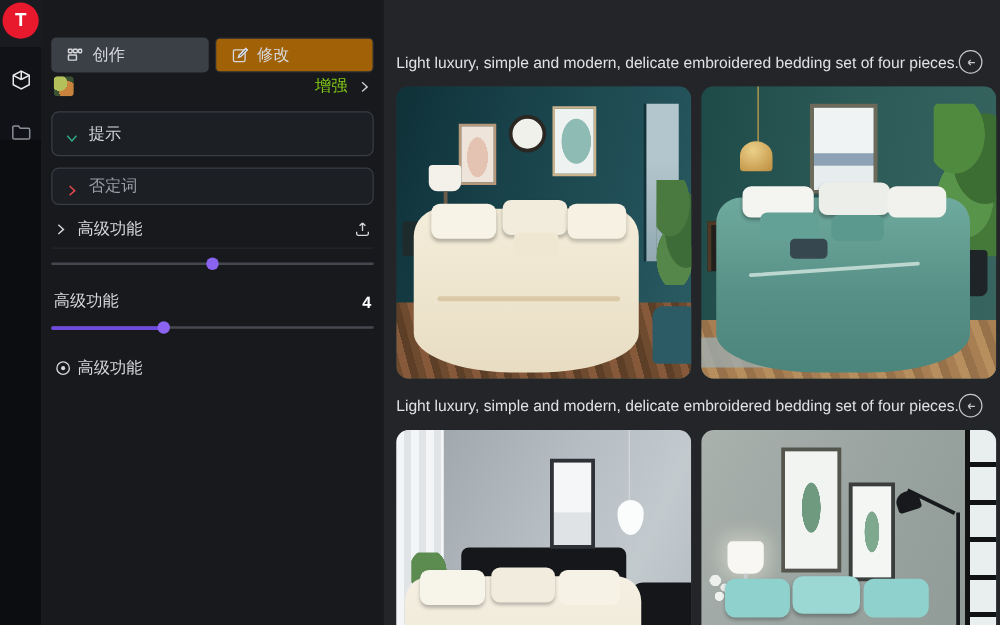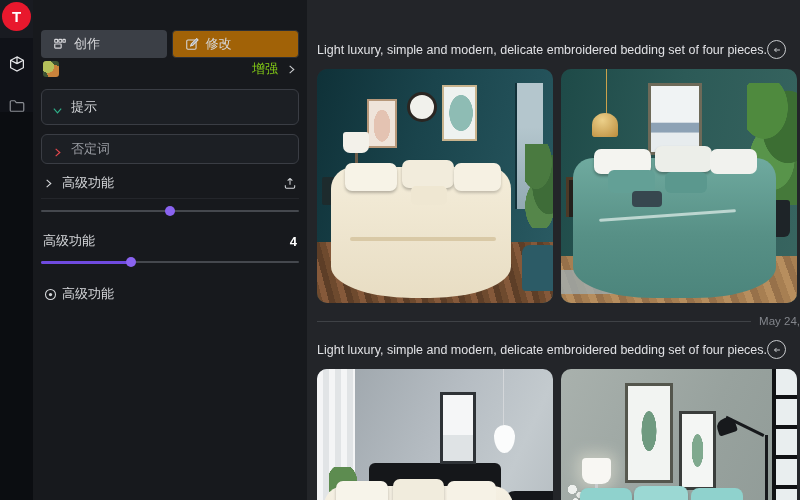--- a/index.html
+++ b/index.html
@@ -217,24 +217,20 @@
         <div style="left:14%;top:34%;width:24%;height:11%;background:#f4f4f0;border-radius:7px;box-shadow:0 2px 3px rgba(0,0,0,.3)"></div>
         <div style="left:40%;top:33%;width:24%;height:11%;background:#eceee9;border-radius:7px;box-shadow:0 2px 3px rgba(0,0,0,.3)"></div>
         <div style="left:63%;top:34%;width:20%;height:11%;background:#f1f2ee;border-radius:7px"></div>
         <div style="left:20%;top:43%;width:20%;height:10%;background:#63a096;border-radius:6px"></div>
         <div style="left:44%;top:44%;width:18%;height:9%;background:#5b988e;border-radius:6px"></div>
         <div style="left:30%;top:52%;width:13%;height:7%;background:#37474f;border-radius:4px"></div>
         <div style="left:16%;top:62%;width:58%;height:3px;background:#bcd6d0;border-radius:2px;transform:rotate(-4deg)"></div>
       </div>
     </div>
 
-    <div class="divider-row">
-      <span class="line"></span>
-      <span class="date">May 24,</span>
-    </div>
 
     <div class="sec-head second">
       <span class="caption">Light luxury, simple and modern, delicate embroidered bedding set of four pieces.</span>
       <span class="circ-arrow">
         <svg width="10" height="10" viewBox="0 0 24 24" fill="none" stroke="#c8cacd" stroke-width="2.4">
           <path d="M19 12H6m0 0 5-5m-5 5 5 5"></path>
         </svg>
       </span>
     </div>
 

